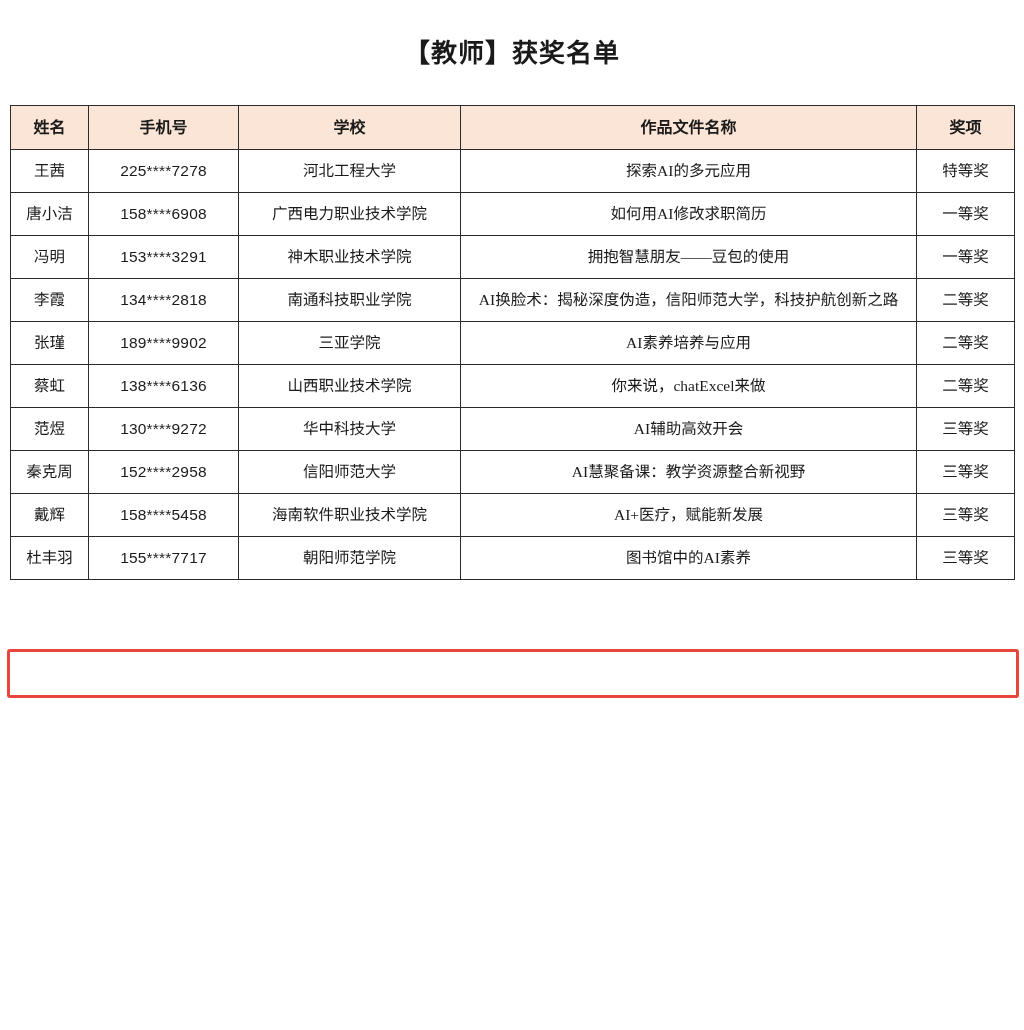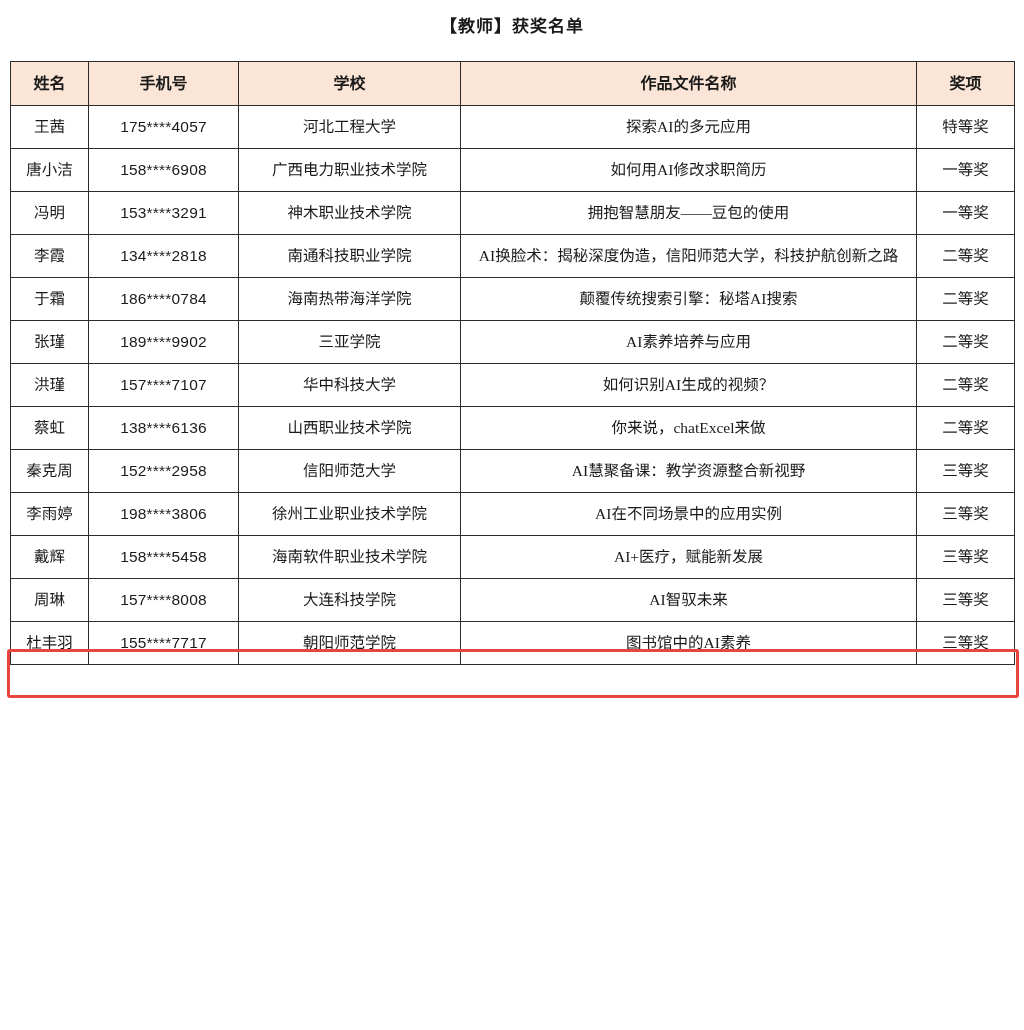--- a/index.html
+++ b/index.html
@@ -16,32 +16,32 @@
   }
   .page {
     width: 1024px;
     height: 1030px;
     position: relative;
     box-sizing: border-box;
     padding: 0 10px;
   }
   .doc-title {
     text-align: center;
-    font-size: 17px;
+    font-size: 26px;
     font-weight: bold;
     letter-spacing: 1px;
-    padding-top: 12px;
+    padding-top: 32px;
     padding-bottom: 24px;
     font-family: Liberation Serif, serif;
   }
   table.award-table {
     border-collapse: collapse;
     width: 1004px;
     table-layout: fixed;
-    margin: 0 auto;
+    margin: 12px auto;
   }
   table.award-table th,
   table.award-table td {
     border: 1px solid #2b2b2b;
     text-align: center;
     vertical-align: middle;
     font-size: 15.5px;
     line-height: 1.45;
     padding: 6px 4px;
     box-sizing: border-box;
@@ -104,21 +104,21 @@
         <th>姓名</th>
         <th>手机号</th>
         <th>学校</th>
         <th>作品文件名称</th>
         <th>奖项</th>
       </tr>
     </thead>
     <tbody id="table-body">
         <tr>
           <td class="cell-name">王茜</td>
-          <td class="cell-phone">175****4057</td>
+          <td class="cell-phone">225****7278</td>
           <td class="cell-school">河北工程大学</td>
           <td class="cell-work">探索AI的多元应用</td>
           <td class="cell-award">特等奖</td>
         </tr>
         <tr>
           <td class="cell-name">唐小洁</td>
           <td class="cell-phone">158****6908</td>
           <td class="cell-school">广西电力职业技术学院</td>
           <td class="cell-work">如何用AI修改求职简历</td>
           <td class="cell-award">一等奖</td>
@@ -131,73 +131,52 @@
           <td class="cell-award">一等奖</td>
         </tr>
         <tr>
           <td class="cell-name">李霞</td>
           <td class="cell-phone">134****2818</td>
           <td class="cell-school">南通科技职业学院</td>
           <td class="cell-work">AI换脸术：揭秘深度伪造，信阳师范大学，科技护航创新之路</td>
           <td class="cell-award">二等奖</td>
         </tr>
         <tr>
-          <td class="cell-name">于霜</td>
-          <td class="cell-phone">186****0784</td>
-          <td class="cell-school">海南热带海洋学院</td>
-          <td class="cell-work">颠覆传统搜索引擎：秘塔AI搜索</td>
-          <td class="cell-award">二等奖</td>
-        </tr>
-        <tr>
           <td class="cell-name">张瑾</td>
           <td class="cell-phone">189****9902</td>
           <td class="cell-school">三亚学院</td>
           <td class="cell-work">AI素养培养与应用</td>
-          <td class="cell-award">二等奖</td>
-        </tr>
-        <tr>
-          <td class="cell-name">洪瑾</td>
-          <td class="cell-phone">157****7107</td>
-          <td class="cell-school">华中科技大学</td>
-          <td class="cell-work">如何识别AI生成的视频？</td>
           <td class="cell-award">二等奖</td>
         </tr>
         <tr>
           <td class="cell-name">蔡虹</td>
           <td class="cell-phone">138****6136</td>
           <td class="cell-school">山西职业技术学院</td>
           <td class="cell-work">你来说，chatExcel来做</td>
           <td class="cell-award">二等奖</td>
         </tr>
+        <tr>
+          <td class="cell-name">范煜</td>
+          <td class="cell-phone">130****9272</td>
+          <td class="cell-school">华中科技大学</td>
+          <td class="cell-work">AI辅助高效开会</td>
+          <td class="cell-award">三等奖</td>
+        </tr>
         <tr class="highlight-row">
           <td class="cell-name">秦克周</td>
           <td class="cell-phone">152****2958</td>
           <td class="cell-school">信阳师范大学</td>
           <td class="cell-work">AI慧聚备课：教学资源整合新视野</td>
           <td class="cell-award">三等奖</td>
         </tr>
         <tr>
-          <td class="cell-name">李雨婷</td>
-          <td class="cell-phone">198****3806</td>
-          <td class="cell-school">徐州工业职业技术学院</td>
-          <td class="cell-work">AI在不同场景中的应用实例</td>
-          <td class="cell-award">三等奖</td>
-        </tr>
-        <tr>
           <td class="cell-name">戴辉</td>
           <td class="cell-phone">158****5458</td>
           <td class="cell-school">海南软件职业技术学院</td>
           <td class="cell-work">AI+医疗，赋能新发展</td>
-          <td class="cell-award">三等奖</td>
-        </tr>
-        <tr>
-          <td class="cell-name">周琳</td>
-          <td class="cell-phone">157****8008</td>
-          <td class="cell-school">大连科技学院</td>
-          <td class="cell-work">AI智驭未来</td>
           <td class="cell-award">三等奖</td>
         </tr>
         <tr>
           <td class="cell-name">杜丰羽</td>
           <td class="cell-phone">155****7717</td>
           <td class="cell-school">朝阳师范学院</td>
           <td class="cell-work">图书馆中的AI素养</td>
           <td class="cell-award">三等奖</td>
         </tr>
       </tbody>

